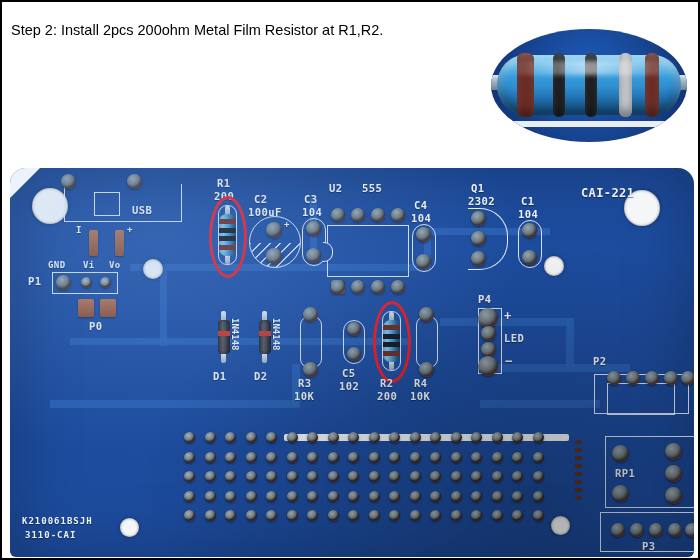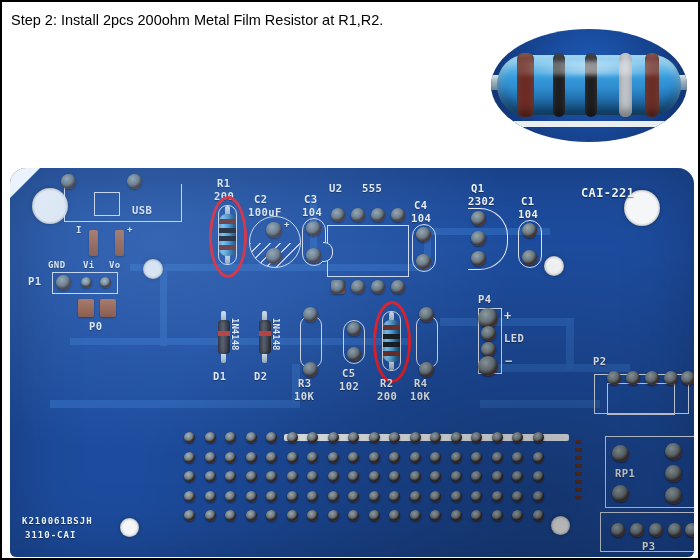--- a/index.html
+++ b/index.html
@@ -12,21 +12,21 @@
   }
   #root{
     position:absolute;inset:0;
     border:2px solid #000;
     box-sizing:border-box;
     background:#fff;
   }
 
   
   #title{
-    position:absolute;left:9px;top:10px;
+    position:absolute;left:9px;top:20px;
     font-size:14.5px;color:#000;
     letter-spacing:0px;
     white-space:nowrap;
   }
 
   
   #photo{
     position:absolute;left:489px;top:27px;
     width:196px;height:113px;
     overflow:hidden;

